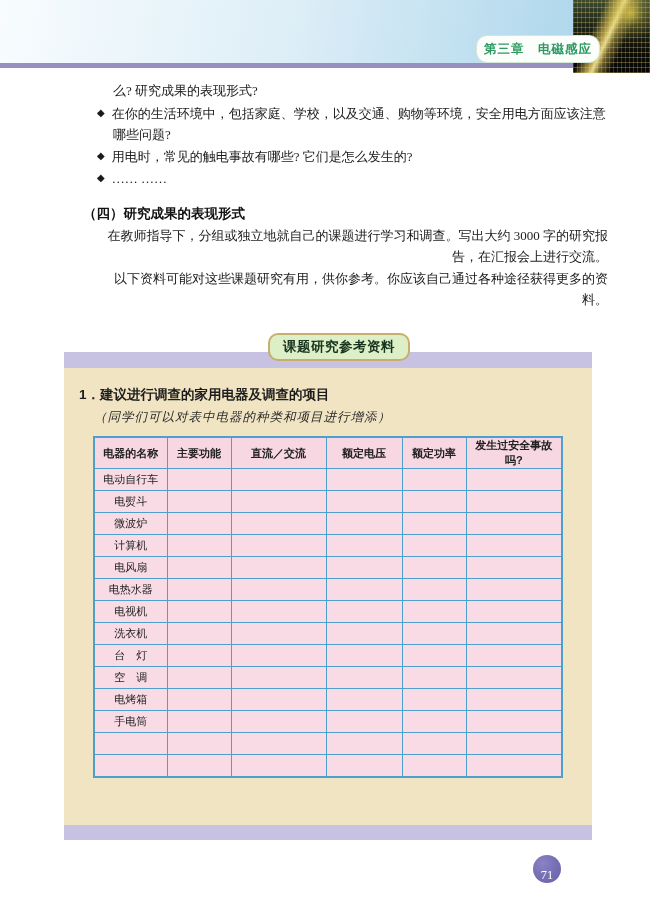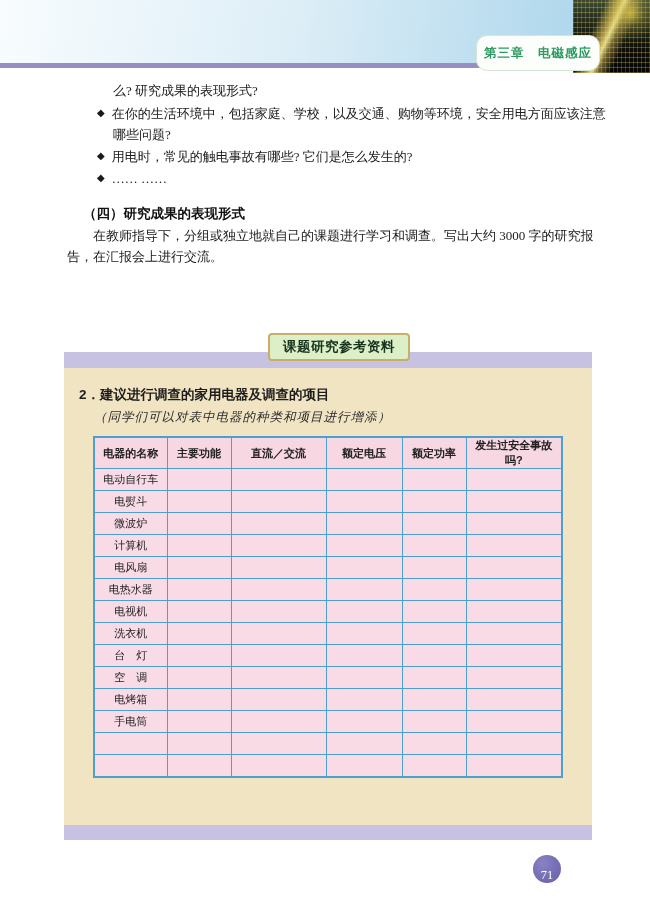--- a/index.html
+++ b/index.html
@@ -20,44 +20,44 @@
   .corner-photo {
     position:absolute; top:0; left:573px; width:77px; height:73px;
     background:
       radial-gradient(circle at 75% 18%, rgba(214,192,72,.85) 0, rgba(214,192,72,.25) 16%, transparent 34%),
       linear-gradient(115deg, transparent 30%, rgba(235,205,95,.7) 42%, rgba(252,238,150,.9) 47%, rgba(235,205,95,.45) 53%, transparent 64%),
       repeating-linear-gradient(0deg, rgba(244,214,112,.30) 0 1px, transparent 1px 5px),
       repeating-linear-gradient(90deg, rgba(244,214,112,.22) 0 1px, transparent 1px 4px),
       linear-gradient(180deg,#3c4a30 0%,#1d2414 35%,#0c0c06 72%,#050503 100%);
   }
   .chapter-pill {
-    position:absolute; top:35px; left:476px; width:124px; height:36px;
+    position:absolute; top:35px; left:476px; width:124px; height:28px;
     background:#fcfefc; border:1px solid #d4e6d6; border-radius:11px;
     display:flex; align-items:center; justify-content:center;
     font-family:"Liberation Sans", sans-serif; font-weight:bold;
     font-size:12.5px; color:#2f9963; letter-spacing:1px;
   }
   
   .body-text {
     position:absolute; left:67px; top:80px; width:541px;
     font-size:13px; line-height:21.5px;
   }
   .intro-line { padding-left:46px; }
   ul.bullets { list-style:none; }
   ul.bullets li { padding-left:46px; text-indent:-16px; }
   ul.bullets .bullet { font-size:10px; margin-right:7px; vertical-align:1.5px; }
   .section-heading {
     font-family:"Liberation Sans", sans-serif; font-weight:bold;
     font-size:13.5px; line-height:21.5px; text-indent:16px; margin-top:14px; color:#111;
   }
-  .paras p { text-indent:2em; }
+  .paras p { text-indent:2em;text-align:right; }
   
   .banner-pill {
     position:absolute; top:333px; left:268px; z-index:3;
-    background:#ddefc6; border:2px solid #c9ad6d; border-radius:4px;
+    background:#ddefc6; border:2px solid #c9ad6d; border-radius:10px;
     padding:3px 13px; font-family:"Liberation Sans", sans-serif;
     font-weight:bold; font-size:13.5px; color:#17331e; letter-spacing:.5px;
   }
   
   .panel { position:absolute; top:352px; left:64px; width:528px; }
   .panel-bar { width:528px; background:#c7c2e2; }
   .panel-bar.top { height:16px; }
   .panel-bar.bottom { height:15px; }
   .panel-body { width:528px; height:457px; background:#f1e4c3; padding-top:18px; }
   .panel-title {
@@ -102,29 +102,30 @@
   <div class="body-text">
     <div class="intro-line">么? 研究成果的表现形式?</div>
     <ul class="bullets">
         <li><span class="bullet">◆</span><span>在你的生活环境中，包括家庭、学校，以及交通、购物等环境，安全用电方面应该注意哪些问题?</span></li>
         <li><span class="bullet">◆</span><span>用电时，常见的触电事故有哪些? 它们是怎么发生的?</span></li>
         <li><span class="bullet">◆</span><span>…… ……</span></li>
       </ul>
     <div class="section-heading">（四）研究成果的表现形式</div>
     <div class="paras">
         <p>在教师指导下，分组或独立地就自己的课题进行学习和调查。写出大约 3000 字的研究报告，在汇报会上进行交流。</p>
+        <p>以下资料可能对这些课题研究有用，供你参考。你应该自己通过各种途径获得更多的资料。</p>
       </div>
   </div>
 
   <div class="banner-pill">课题研究参考资料</div>
 
   <div class="panel">
     <div class="panel-bar top"></div>
     <div class="panel-body">
-      <div class="panel-title">2．建议进行调查的家用电器及调查的项目</div>
+      <div class="panel-title">1．建议进行调查的家用电器及调查的项目</div>
       <div class="panel-note">（同学们可以对表中电器的种类和项目进行增添）</div>
       <table class="appliance-table">
         <colgroup>
           <col style="width:73px">
             <col style="width:64px">
             <col style="width:95px">
           <col style="width:76px">
             <col style="width:64px">
             <col style="width:96px">
         </colgroup>

